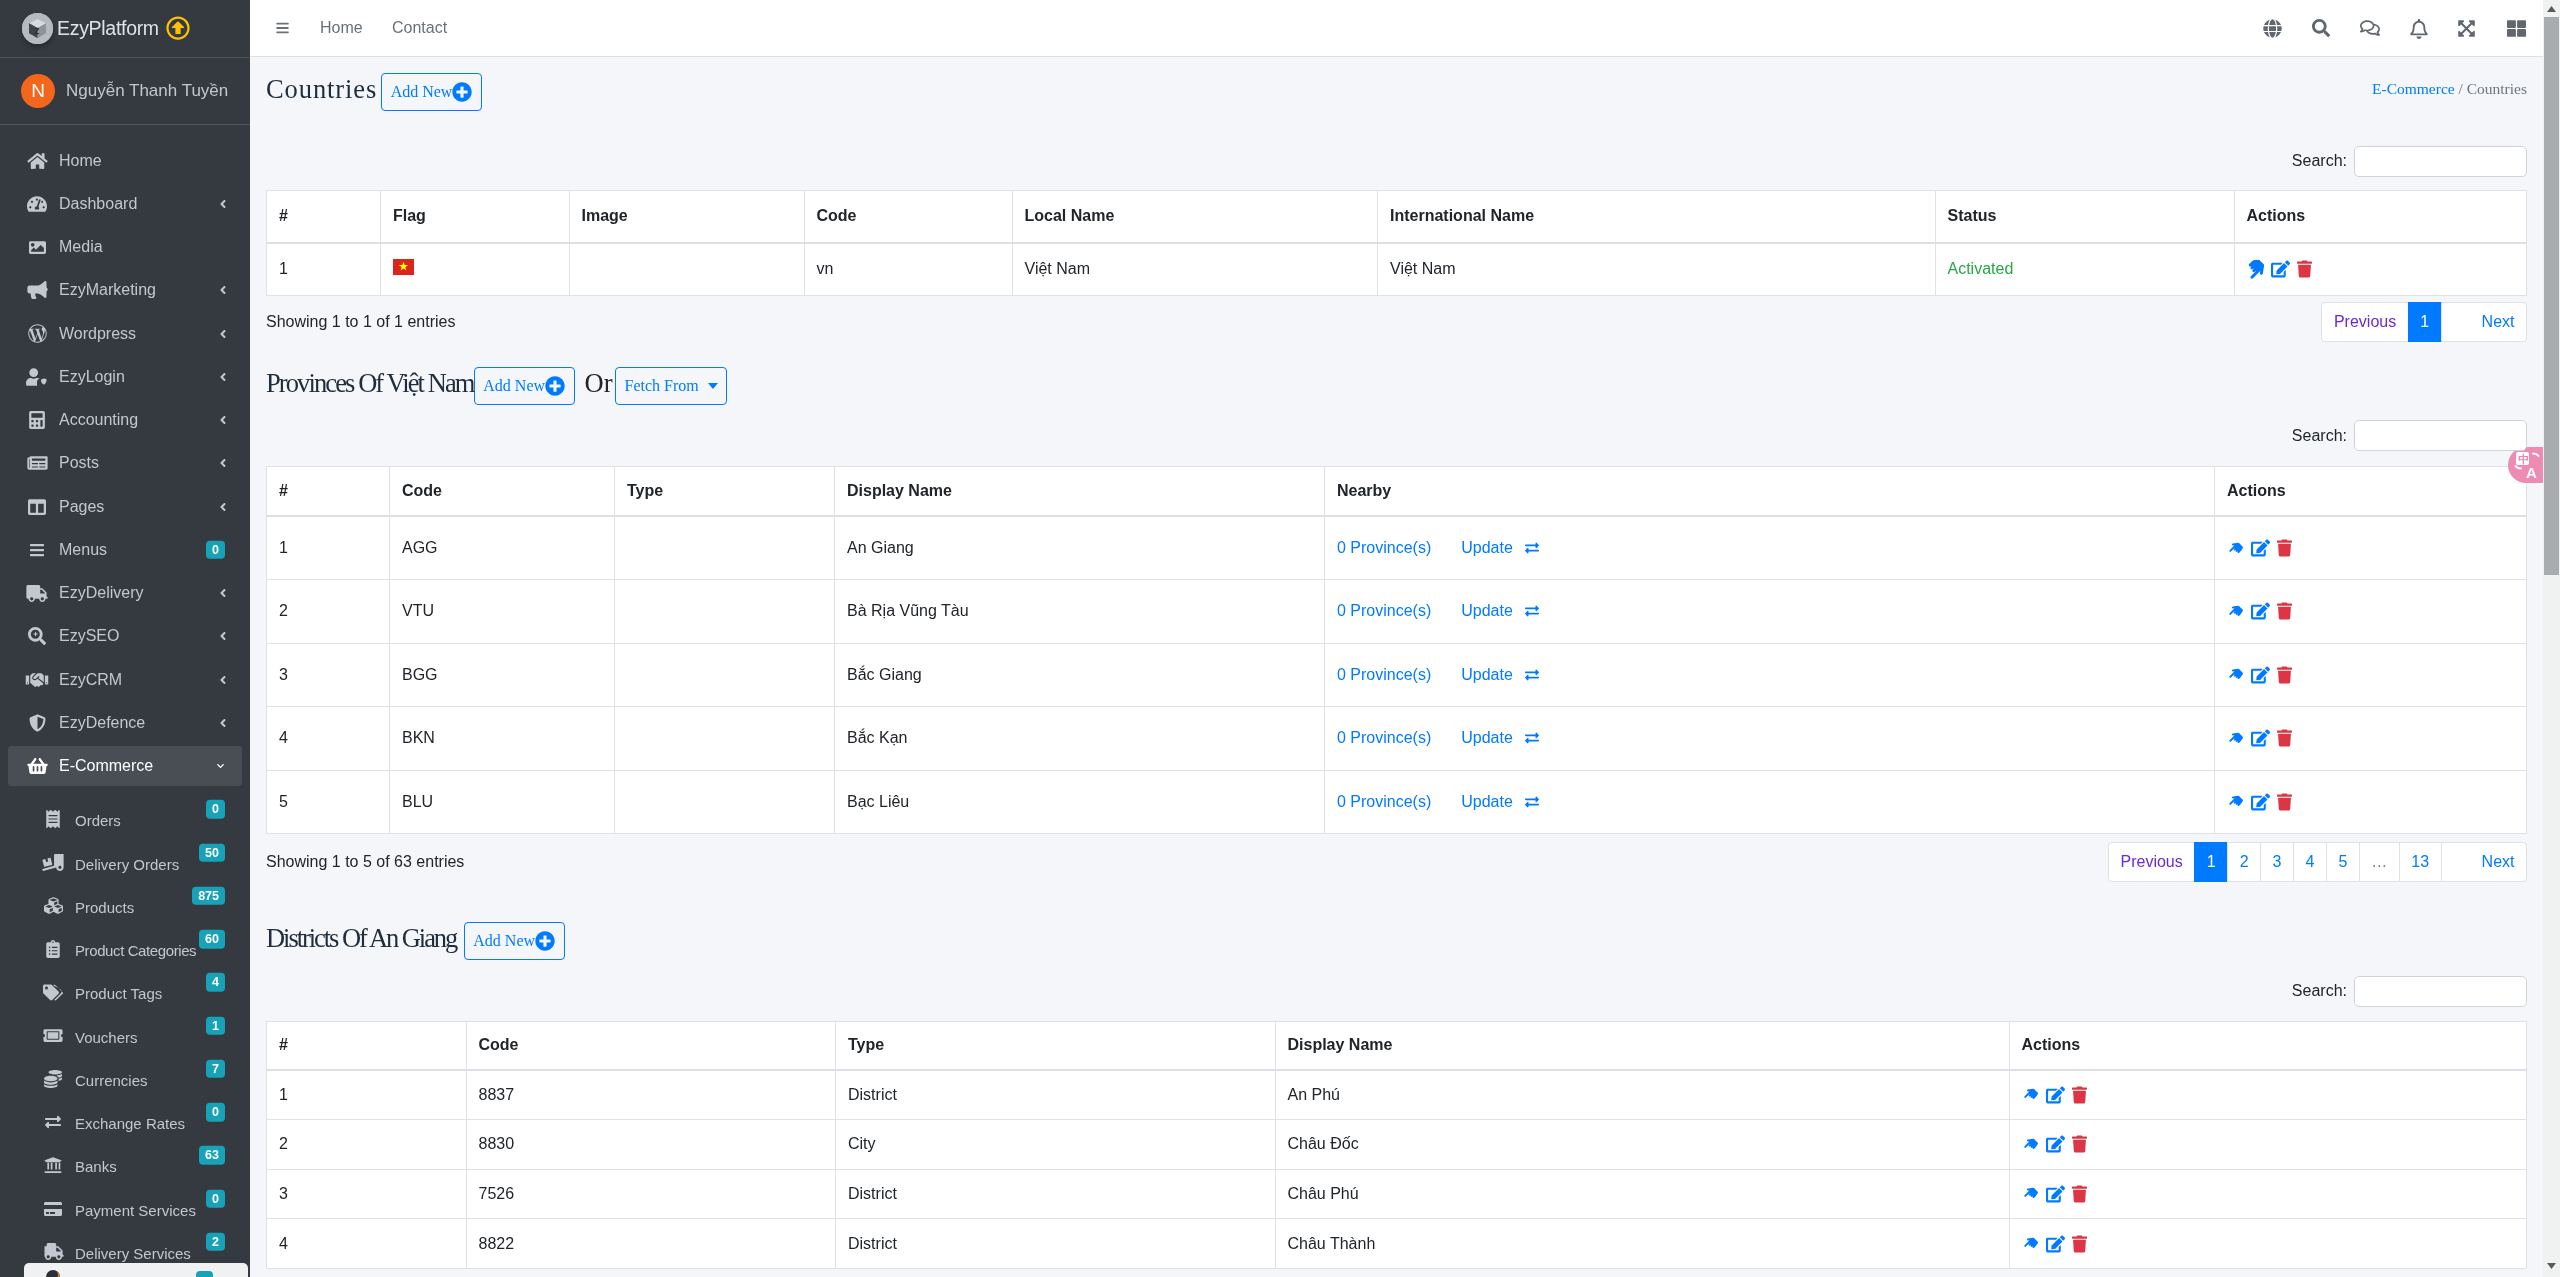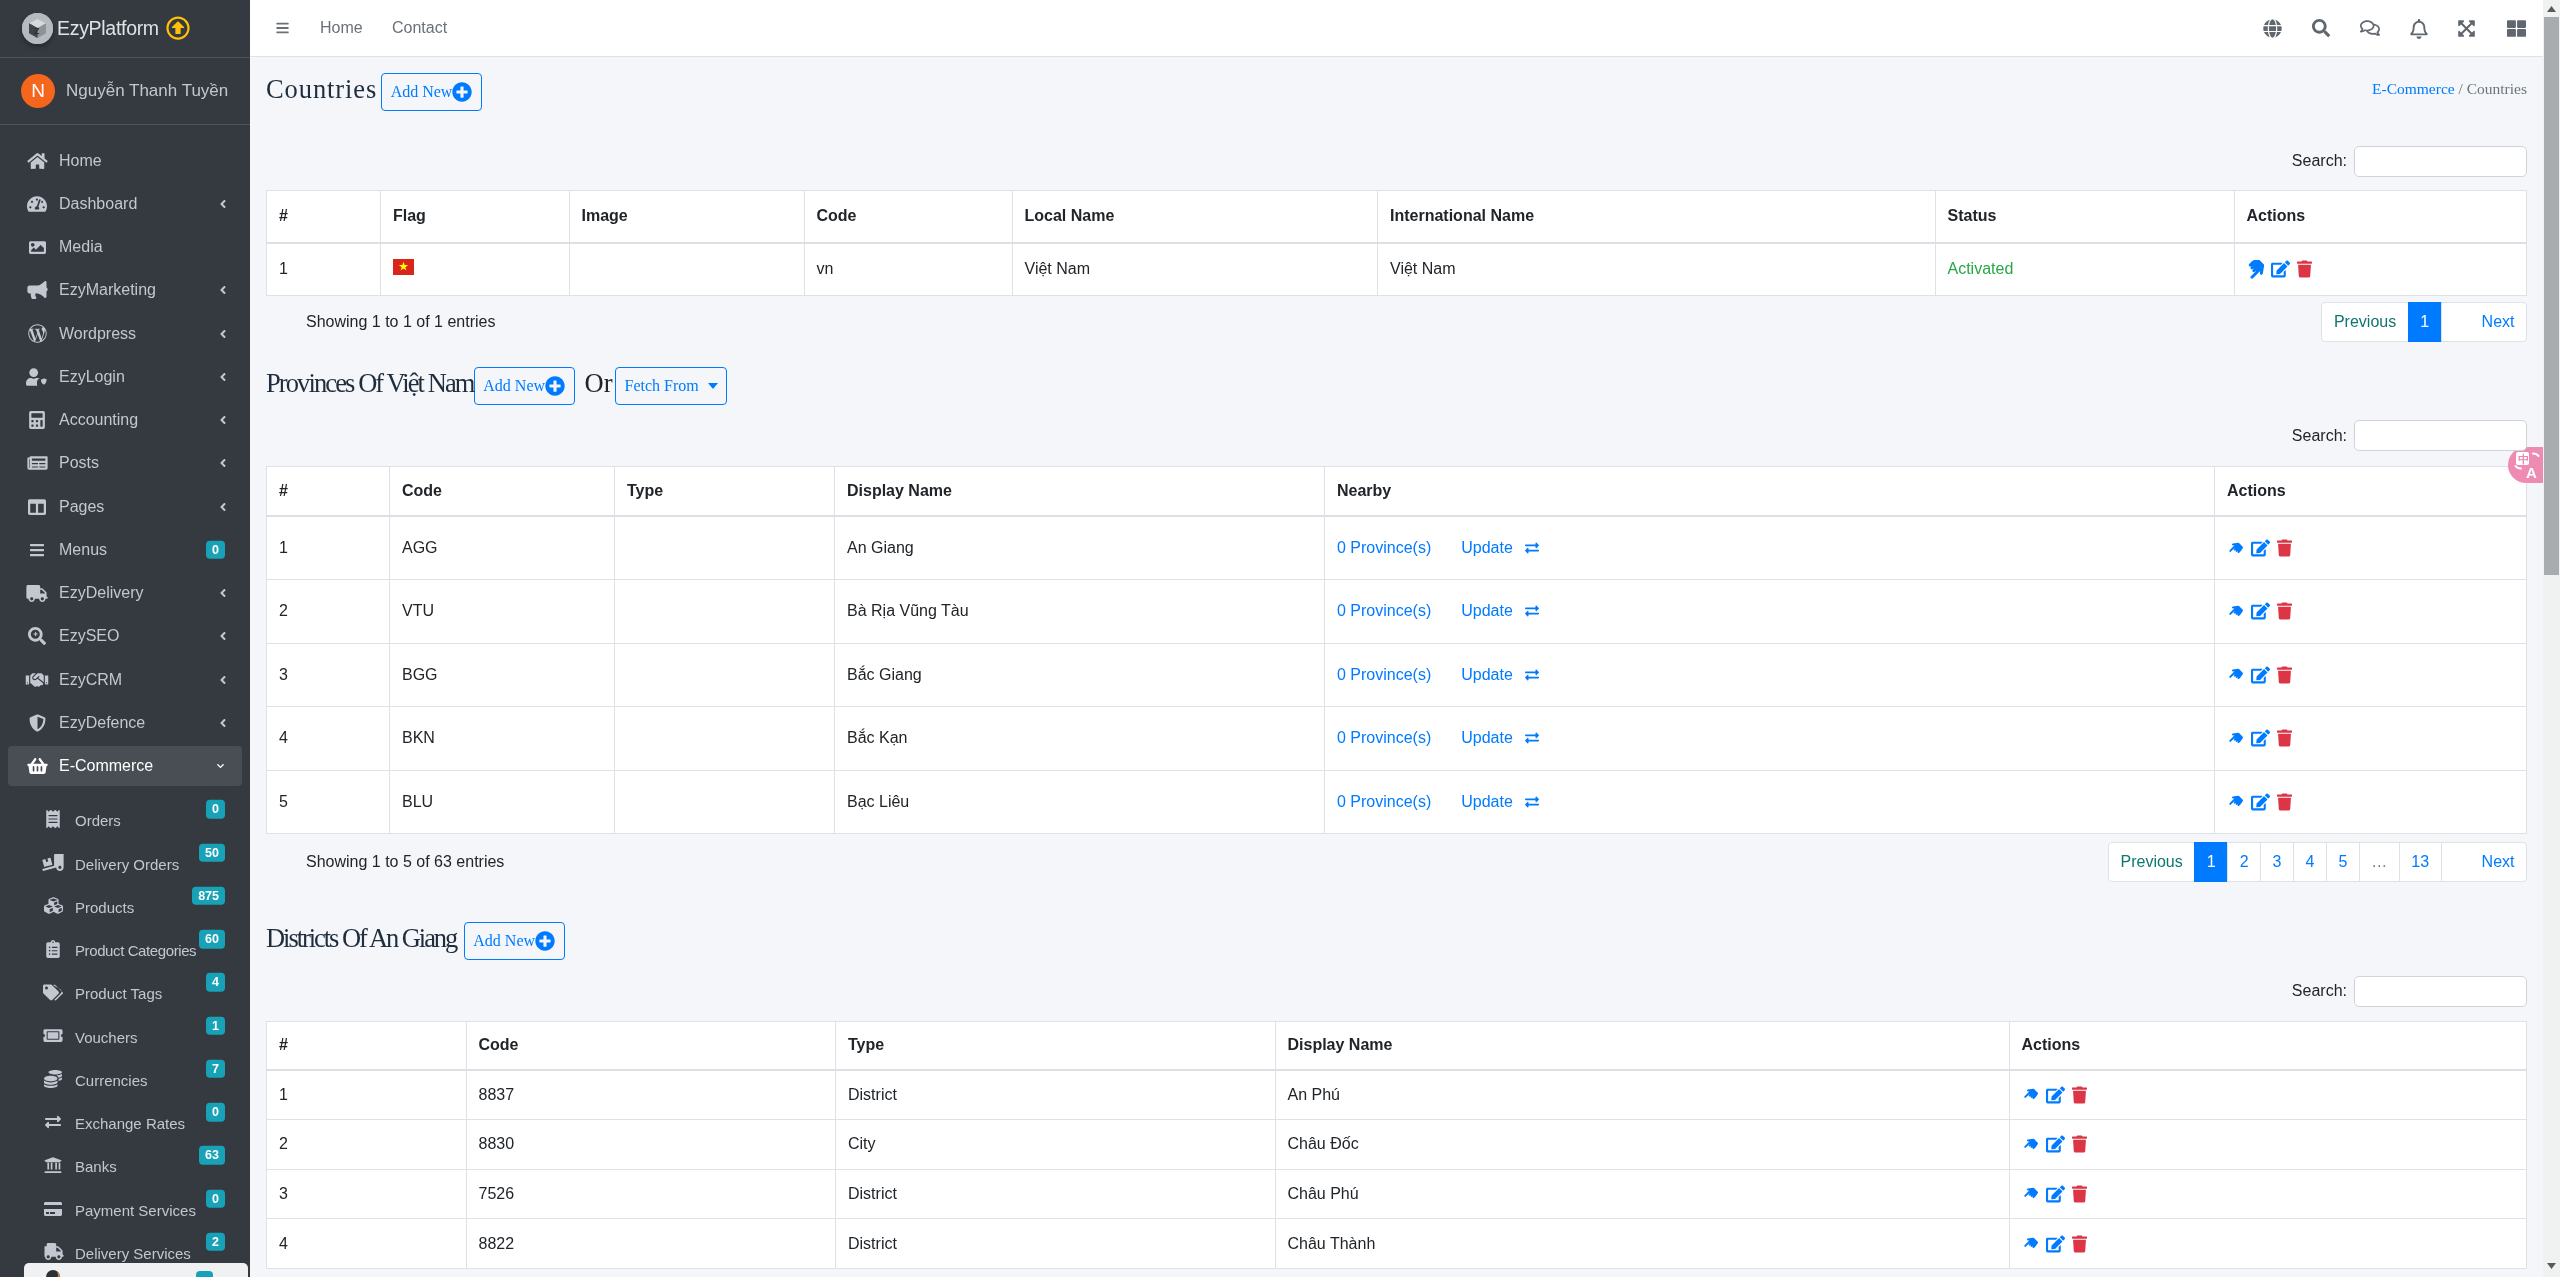--- a/index.html
+++ b/index.html
@@ -39,24 +39,24 @@
 .btn-o svg { margin-left:0; }
 .ortxt { font-size:26.5px; color:#212529; margin-left:10px; position:relative; top:-2px; }
 .btn-o .caret { margin-left:9px; width:0; height:0; border-left:5px solid transparent; border-right:5px solid transparent; border-top:6px solid #007bff; }
 .searchrow { display:flex; justify-content:flex-end; align-items:center; position:relative; z-index:12; }
 .searchrow label { font-size:16px; color:#212529; margin-right:7px; }
 .searchrow input { width:173px; height:31px; border:1px solid #ced4da; border-radius:5px; background:#fff; outline:none; padding:0 8px; font-size:15px; }
 table.tbl { width:2261px; table-layout:fixed; border-collapse:collapse; background:#fff; }
 .tbl th { border:1px solid #dee2e6; border-bottom:2px solid #dcdfe3; text-align:left; font-size:16px; font-weight:bold; color:#212529; padding:0 12px; }
 .tbl td { border:1px solid #dee2e6; font-size:16px; color:#212529; padding:0 12px; vertical-align:middle; }
 .pagrow { display:flex; justify-content:space-between; align-items:center; }
-.showing { font-size:16px; color:#212529;margin-left:40px; }
+.showing { font-size:16px; color:#212529; }
 ul.pagination { display:flex; list-style:none; }
 .pagination li a { display:block; padding:7px 11.5px; font-size:16px; line-height:24px; border:1px solid #dee2e6; background:#fff; color:#007bff; margin-left:-1px; text-decoration:none; }
-.pagination li:first-child a { border-top-left-radius:4px; border-bottom-left-radius:4px; margin-left:8px; color:#0f766e; }
+.pagination li:first-child a { border-top-left-radius:4px; border-bottom-left-radius:4px; margin-left:8px; color:#6d28d9; }
 .pagination li:last-child a { border-top-right-radius:4px; border-bottom-right-radius:4px;padding-left:40px; }
 .pagination li.active a { background:#007bff; border-color:#007bff; color:#fff; }
 .pagination li.dots a { color:#6c757d; }
 a.blue { color:#007bff; text-decoration:none; }
 .acticons { display:flex; align-items:center; }
 .acticons span { display:inline-flex; margin-right:7px; }
 .tbl td.green { color:#28a745; }
 #transbtn { position:absolute; left:2258px; top:390px; width:47px; height:36px; border-radius:18px 0 0 18px; background:#ee8bb2; z-index:1; overflow:hidden; }
 </style>
 </head>

